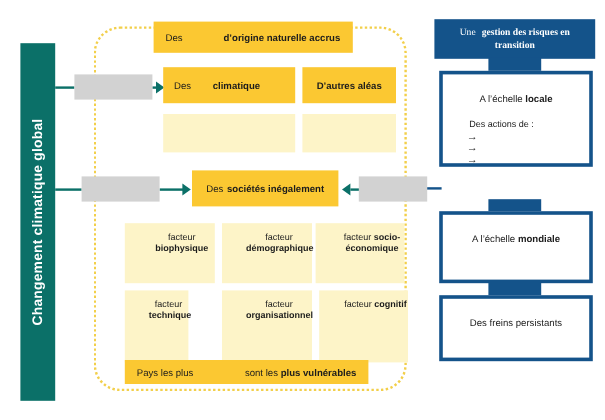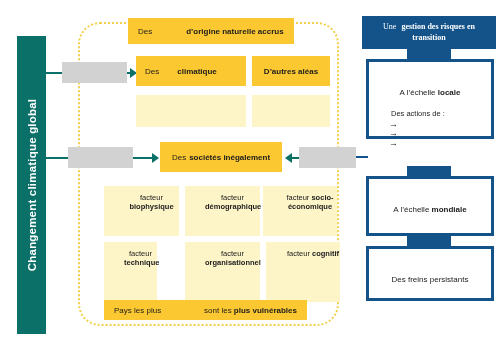--- a/index.html
+++ b/index.html
@@ -211,21 +211,21 @@
   #tab-3 { top: 235px; }
 
   #b-local   { left: 366px; top: 59px;  width: 128px; height: 80px; }
   #b-mondial { left: 366px; top: 176px; width: 128px; height: 60px; }
   #b-freins  { left: 366px; top: 246px; width: 128px; height: 55px; }
 
   .panel-title {
     text-align: center;
     font-size: 8px;
     color: #1c1c1c;
-    padding-top: 26px;
+    padding-top: 16px;
   }
   .panel-sub {
     font-size: 7.5px;
     color: #1c1c1c;
     padding-left: 22px;
     padding-top: 12px;
   }
   .actions-list {
     padding-left: 20px;
     margin: 2px 0 0 0;

